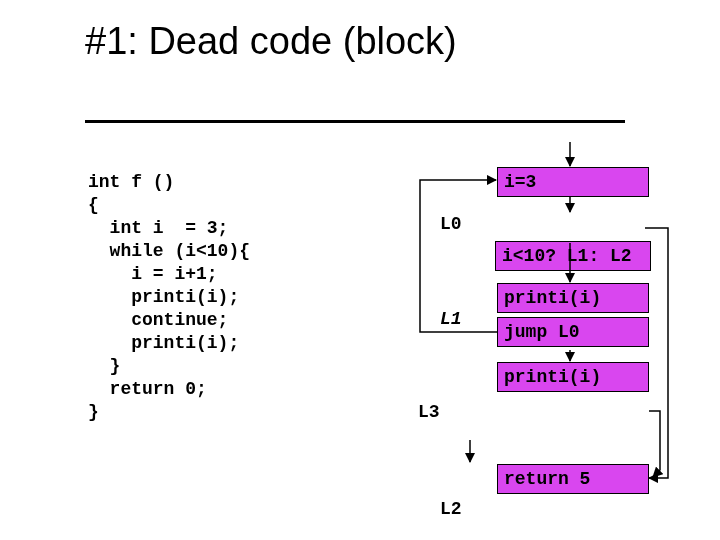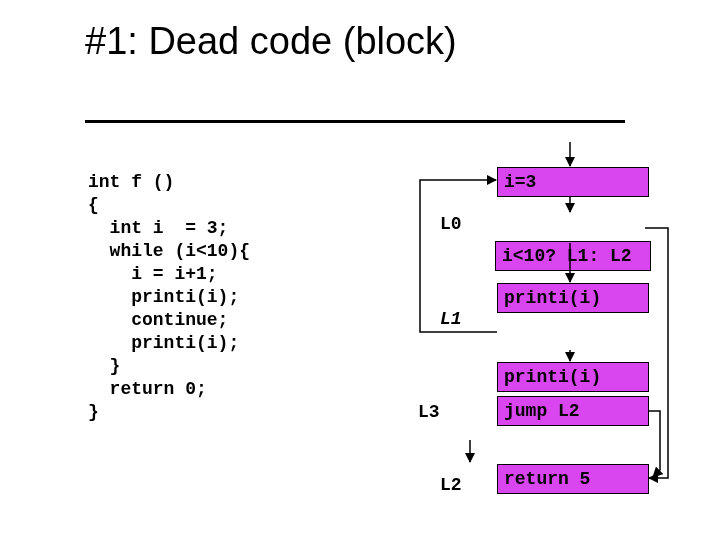--- a/index.html
+++ b/index.html
@@ -90,27 +90,27 @@
     printi(i);
     continue;
     printi(i);
   }
   return 0;
 }</div>
 
   <div class="lab" style="left:440px; top:167px;">L0</div>
   <div class="lab" style="left:440px; top:262px;font-style:italic;">L1</div>
   <div class="lab" style="left:418px; top:355px;">L3</div>
-  <div class="lab" style="left:440px; top:428px;text-align:right;">L2</div>
+  <div class="lab" style="left:440px; top:452px;text-align:right;">L2</div>
 
   <div class="box" style="left:497px; top:167px; width:138px;">i=3</div>
   <div class="box" style="left:495px; top:213px; width:142px;margin-top:28px;">i&lt;10? L1: L2</div>
   <div class="box" style="left:497px; top:283px; width:138px;">printi(i)</div>
+  <div class="box" style="left:497px; top:317px; width:138px;">jump L0</div>
   <div class="box" style="left:497px; top:362px; width:138px;">printi(i)</div>
-  <div class="box" style="left:497px; top:396px; width:138px;">jump L2</div>
   <div class="box" style="left:497px; top:464px; width:138px;">return 5</div>
 
   <svg class="overlay">
     <defs>
       <marker id="ah" viewBox="0 0 10 10" refX="9" refY="5" markerWidth="7" markerHeight="7" orient="auto-start-reverse">
         <path d="M 0 0 L 10 5 L 0 10 z" fill="#000"></path>
       </marker>
     </defs>
 
     <line x1="570" y1="142" x2="570" y2="166" stroke="#000" stroke-width="1.5" marker-end="url(#ah)"></line>

